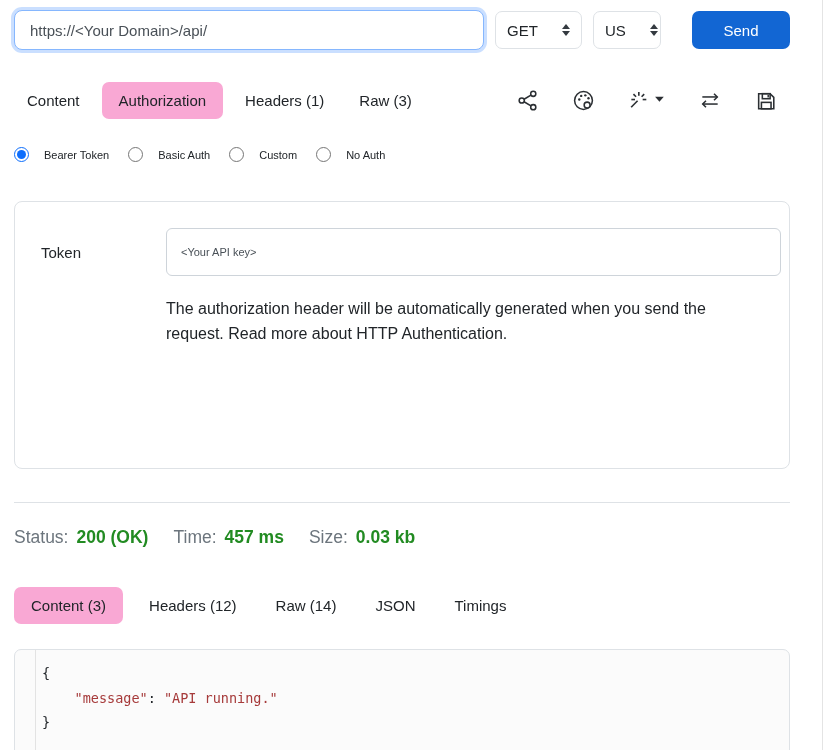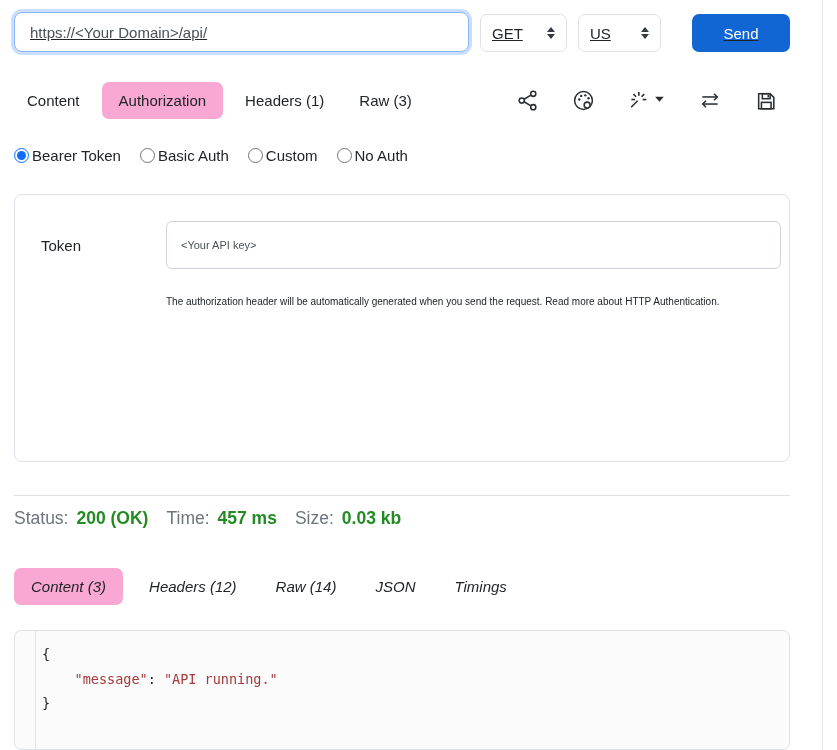--- a/index.html
+++ b/index.html
@@ -3,70 +3,70 @@
 <meta charset="utf-8">
 <style>
   * { margin:0; padding:0; box-sizing:border-box; }
   html,body { width:837px; height:750px; overflow:hidden; background:#fff;
     font-family:"Liberation Sans", sans-serif; color:#212529; }
   .page { position:relative; width:837px; height:750px; }
   .content { padding:8px 0 0 14px; width:790px; }
   .scroll-line { position:absolute; top:0; right:14px; width:1px; height:750px; background:#e4e4e4; }
 
   
-  .request-bar { display:flex; align-items:flex-end; gap:11px; height:44px;text-decoration:underline; }
+  .request-bar { display:flex; align-items:center; gap:11px; height:44px; }
   .url-input { flex:1 1 auto; height:40px; border:1px solid #86b7fe; border-radius:8px;
     box-shadow:0 0 0 3px rgba(13,110,253,.22); outline:none; padding:0 15px;
     font-size:15px; color:#495057; font-family:"Liberation Sans", sans-serif; }
   .select-box { height:38px; border:1px solid #dee2e6; border-radius:7px; background:#fff;
     display:flex; align-items:center; justify-content:space-between; padding:0 11px;
     font-size:15px; color:#212529; cursor:pointer;gap:24px; }
   .select-method { width:87px; }
-  .select-region { width:83px; }
+  .select-region { width:68px; }
   .updown { display:flex; flex-direction:column; line-height:0; }
   .updown i { display:block; width:0; height:0; border-left:4px solid transparent; border-right:4px solid transparent; }
   .updown i.up { border-bottom:5px solid #343a40; margin-bottom:2px; }
   .updown i.down { border-top:5px solid #343a40; }
   .send-btn { width:98px; height:38px; border:none; border-radius:7px; background:#1266d3;
     color:#fff; font-size:15px; cursor:pointer; font-family:"Liberation Sans", sans-serif;margin-left:20px; }
 
   
   .tabs-row { margin-top:30px; display:flex; align-items:center; justify-content:space-between; }
   .tabs { display:flex; align-items:center; gap:9px; }
   .tab { font-size:15px; color:#212529; padding:10px 13px; border-radius:7px; cursor:pointer; white-space:nowrap; }
   .tab.active { background:#f9a8d4; padding:10px 17px; }
   .icon-row { display:flex; align-items:center; gap:33px; padding-right:13px; }
   .icon-btn { display:flex; align-items:center; cursor:pointer; color:#2b2f33; }
   .icon-btn svg { display:block; }
 
   
   .radio-row { margin-top:28px; display:flex; align-items:center; gap:19px; }
-  .radio-opt { display:flex; align-items:center; gap:3px; font-size:15px; cursor:pointer; }
+  .radio-opt { display:flex; align-items:center; gap:15px; font-size:11px; cursor:pointer; }
   .radio { position:relative; width:15px; height:15px; border:1px solid #767676; border-radius:50%; background:#fff; }
   .radio.checked { border:1.5px solid #0d6efd; }
   .radio.checked::after { content:''; position:absolute; inset:2px; border-radius:50%; background:#0d6efd; }
 
   
-  .auth-panel { margin-top:30px; width:776px; height:268px; border:1px solid #dee2e6; border-radius:8px;
+  .auth-panel { margin-top:39px; width:776px; height:268px; border:1px solid #dee2e6; border-radius:8px;
     padding:26px 8px 0 26px; background:#fff; }
   .token-row { display:flex; align-items:center; }
   .token-label { width:125px; font-size:15px; color:#212529; }
   .token-input { flex:1 1 auto; height:48px; border:1px solid #ced4da; border-radius:6px; outline:none;
     padding:0 14px; font-size:11px; color:#495057; font-family:"Liberation Sans", sans-serif; }
-  .token-help { margin-left:125px; margin-top:20px; max-width:588px; font-size:10px; line-height:25px; color:#212529; }
+  .token-help { margin-left:125px; margin-top:20px; max-width:588px; font-size:16px; line-height:25px; color:#212529; }
 
   
   .divider { margin-top:33px; width:776px; border-top:1px solid #dee2e6; }
-  .status-row { margin-top:12px; display:flex; align-items:flex-end; gap:18px; font-size:17.5px; }
+  .status-row { margin-top:24px; display:flex; align-items:flex-end; gap:25px; font-size:17.5px; }
   .status-pair { display:flex; align-items:center; gap:8px; }
   .status-label { color:#6c757d; }
   .status-value { color:#228B22; font-weight:bold; }
 
   
-  .resp-tabs { margin-top:39px; display:flex; align-items:center; gap:13px;font-style:italic; }
+  .resp-tabs { margin-top:39px; display:flex; align-items:center; gap:13px; }
   .code-block { margin-top:25px; width:776px; height:120px; border:1px solid #dee2e6; border-radius:7px;
     background:#fbfbfb; display:flex; overflow:hidden; }
   .code-gutter { width:21px; border-right:1px solid #e3e3e3; }
   .code-area { flex:1; padding:11px 0 0 6px; font-family:"DejaVu Sans Mono", monospace;
     font-size:13.5px; line-height:24.5px; white-space:pre; color:#212529; }
   .tok-str { color:#a63a3a; }
 </style>
 </head>
 <body>
 

